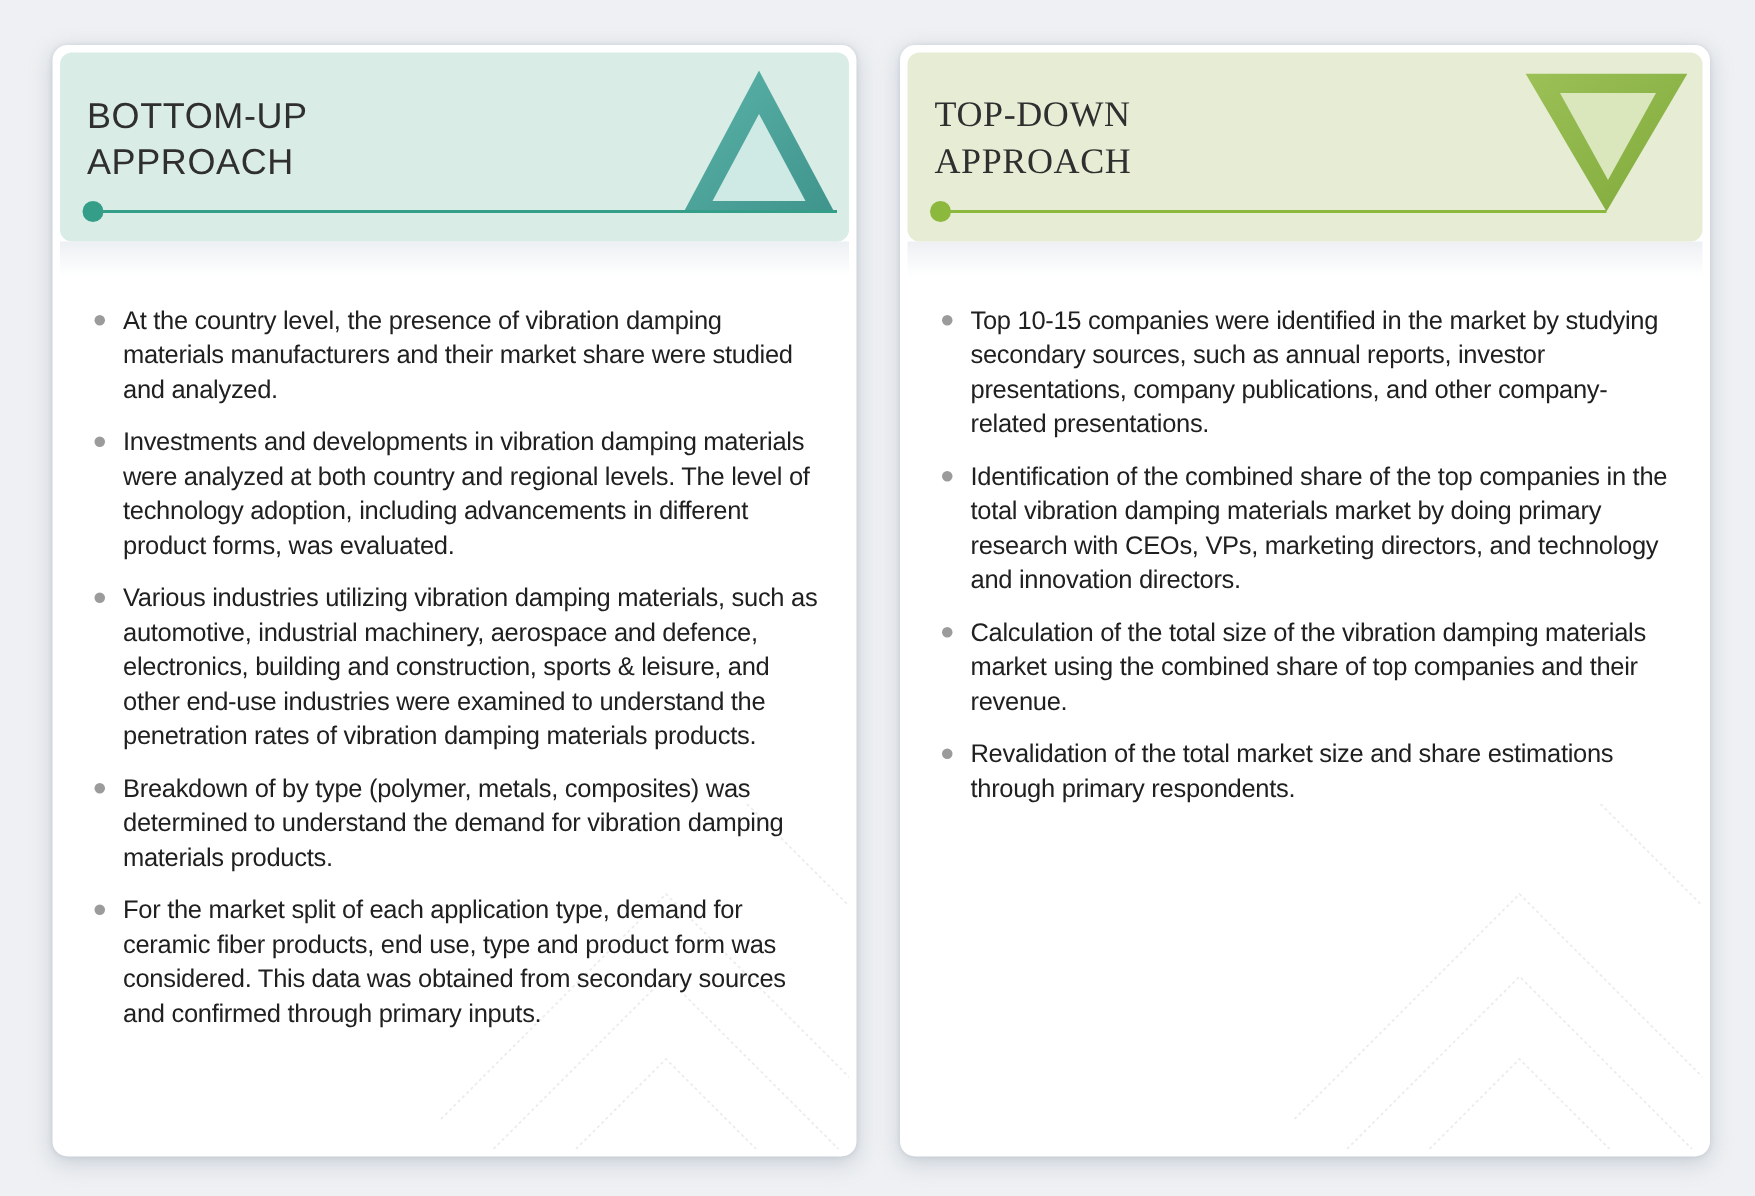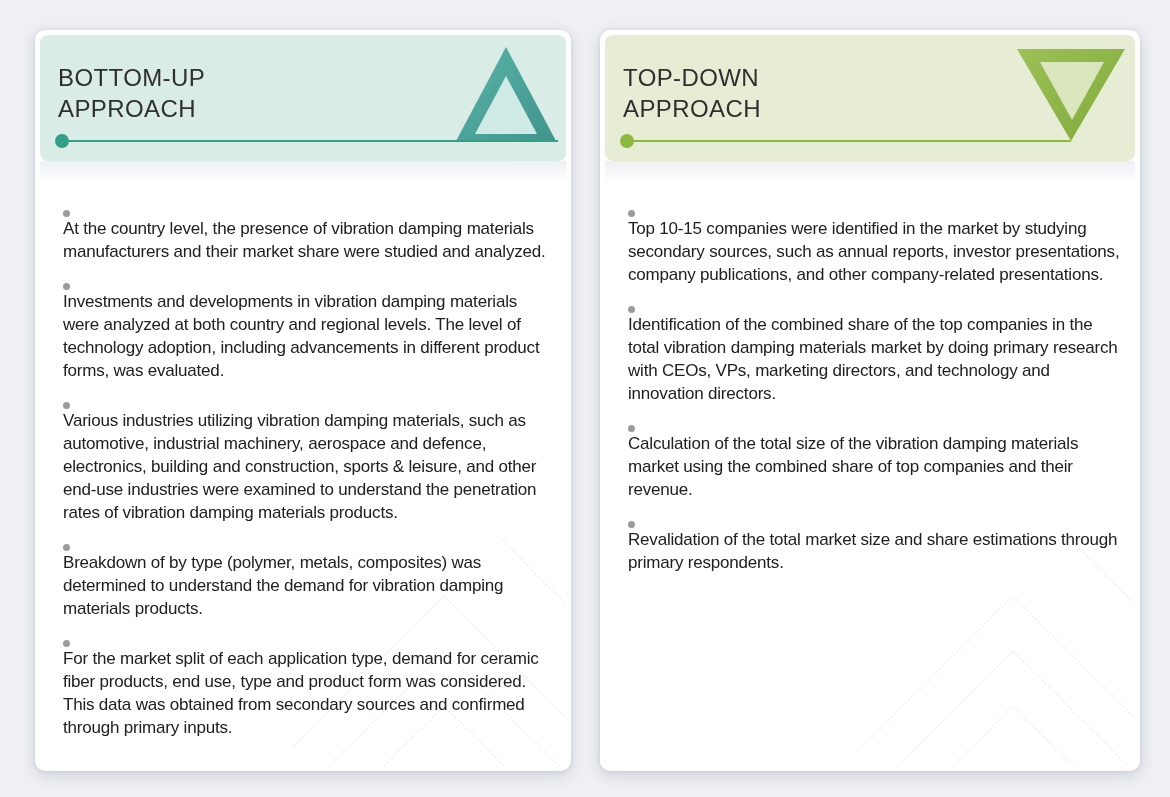--- a/index.html
+++ b/index.html
@@ -37,21 +37,21 @@
 
   .triangle-svg { position:absolute; right:10px; }
   .card-left  .triangle-svg { top:12px; width:100px; height:94px; }
   .card-right .triangle-svg { top:14px; width:108px; height:92px; }
 
   .header-fade { height:26px; background:linear-gradient(180deg,#edf0f3 0%,#ffffff 90%); }
 
   .card-body { position:relative; padding:15px 14px 0 23px; height:calc(100% - 152px); }
 
   .bullet-list { list-style:none; position:relative; z-index:2; }
-  .bullet-item { display:flex; margin-bottom:12px;flex-direction:column; }
+  .bullet-item { display:flex; margin-bottom:12px; }
   .bullet-marker {
     flex:none; width:7px; height:7px; border-radius:50%; background:#9b9b9b;
     margin:8px 12px 0 0;
   }
   .bullet-text {
     font-size:17px; line-height:23px; letter-spacing:-.2px; color:#202020;
   }
 
   .watermark { position:absolute; right:0; bottom:0; z-index:1; pointer-events:none; }
   .watermark path { fill:none; stroke:#ececec; stroke-width:1.2; stroke-dasharray:2 2; }
@@ -107,21 +107,21 @@
       <svg class="watermark" width="300" height="230" viewBox="0 0 300 230">
         <path d="M28,210 L178,60 L300,182"></path>
         <path d="M63,230 L178,115 L293,230"></path>
         <path d="M118,230 L178,170 L238,230"></path>
         <path d="M232,0 L300,68"></path>
       </svg>
     </div>
   </section>
 
   <section class="card card-right">
-    <header class="card-header" style="background: rgb(231, 237, 213);">
+    <header class="card-header" style="background: rgb(231, 237, 213); font-family: Liberation Serif, serif;">
       <h2 class="card-title">
         <span>TOP-DOWN</span>
         <span>APPROACH</span>
       </h2>
       <svg class="triangle-svg" viewBox="0 0 108 92">
         <defs>
           <linearGradient id="gradDown" x1="0" y1="0" x2="1" y2="1">
             <stop offset="0" stop-color="#9cc157"></stop>
             <stop offset="1" stop-color="#7fa93a"></stop>
           </linearGradient>

